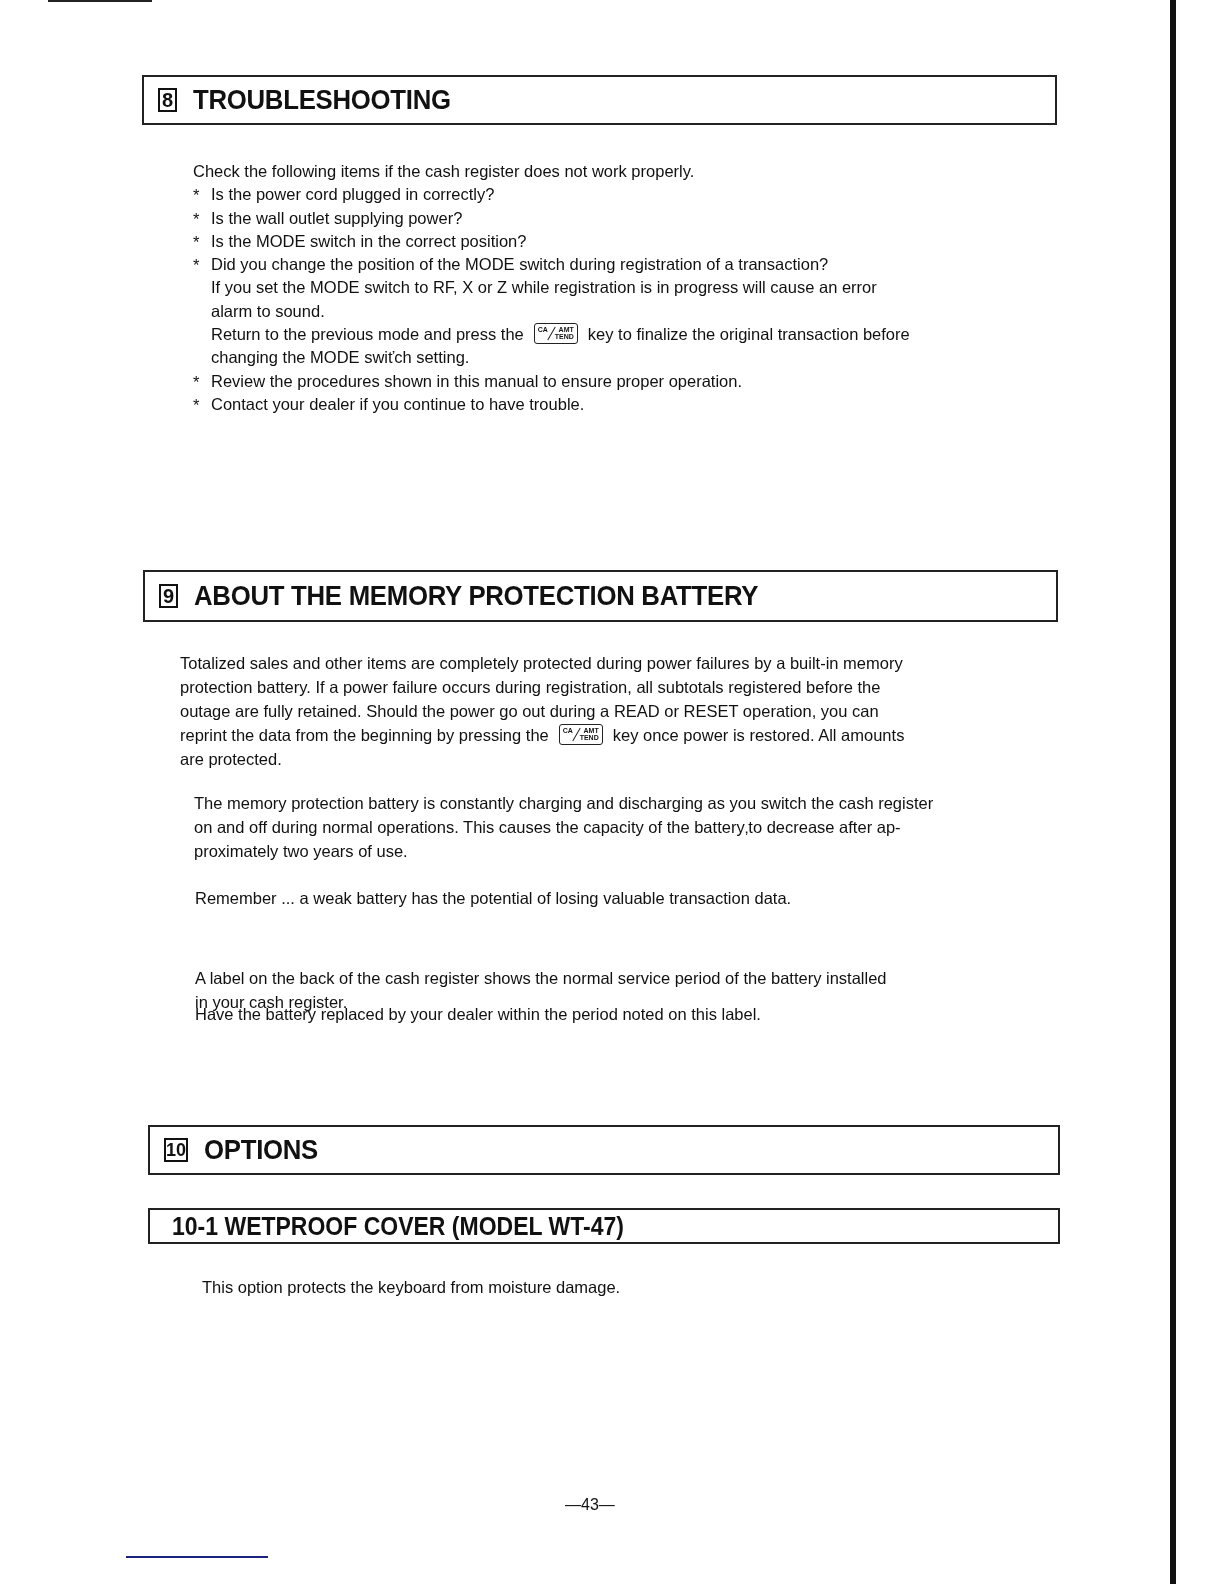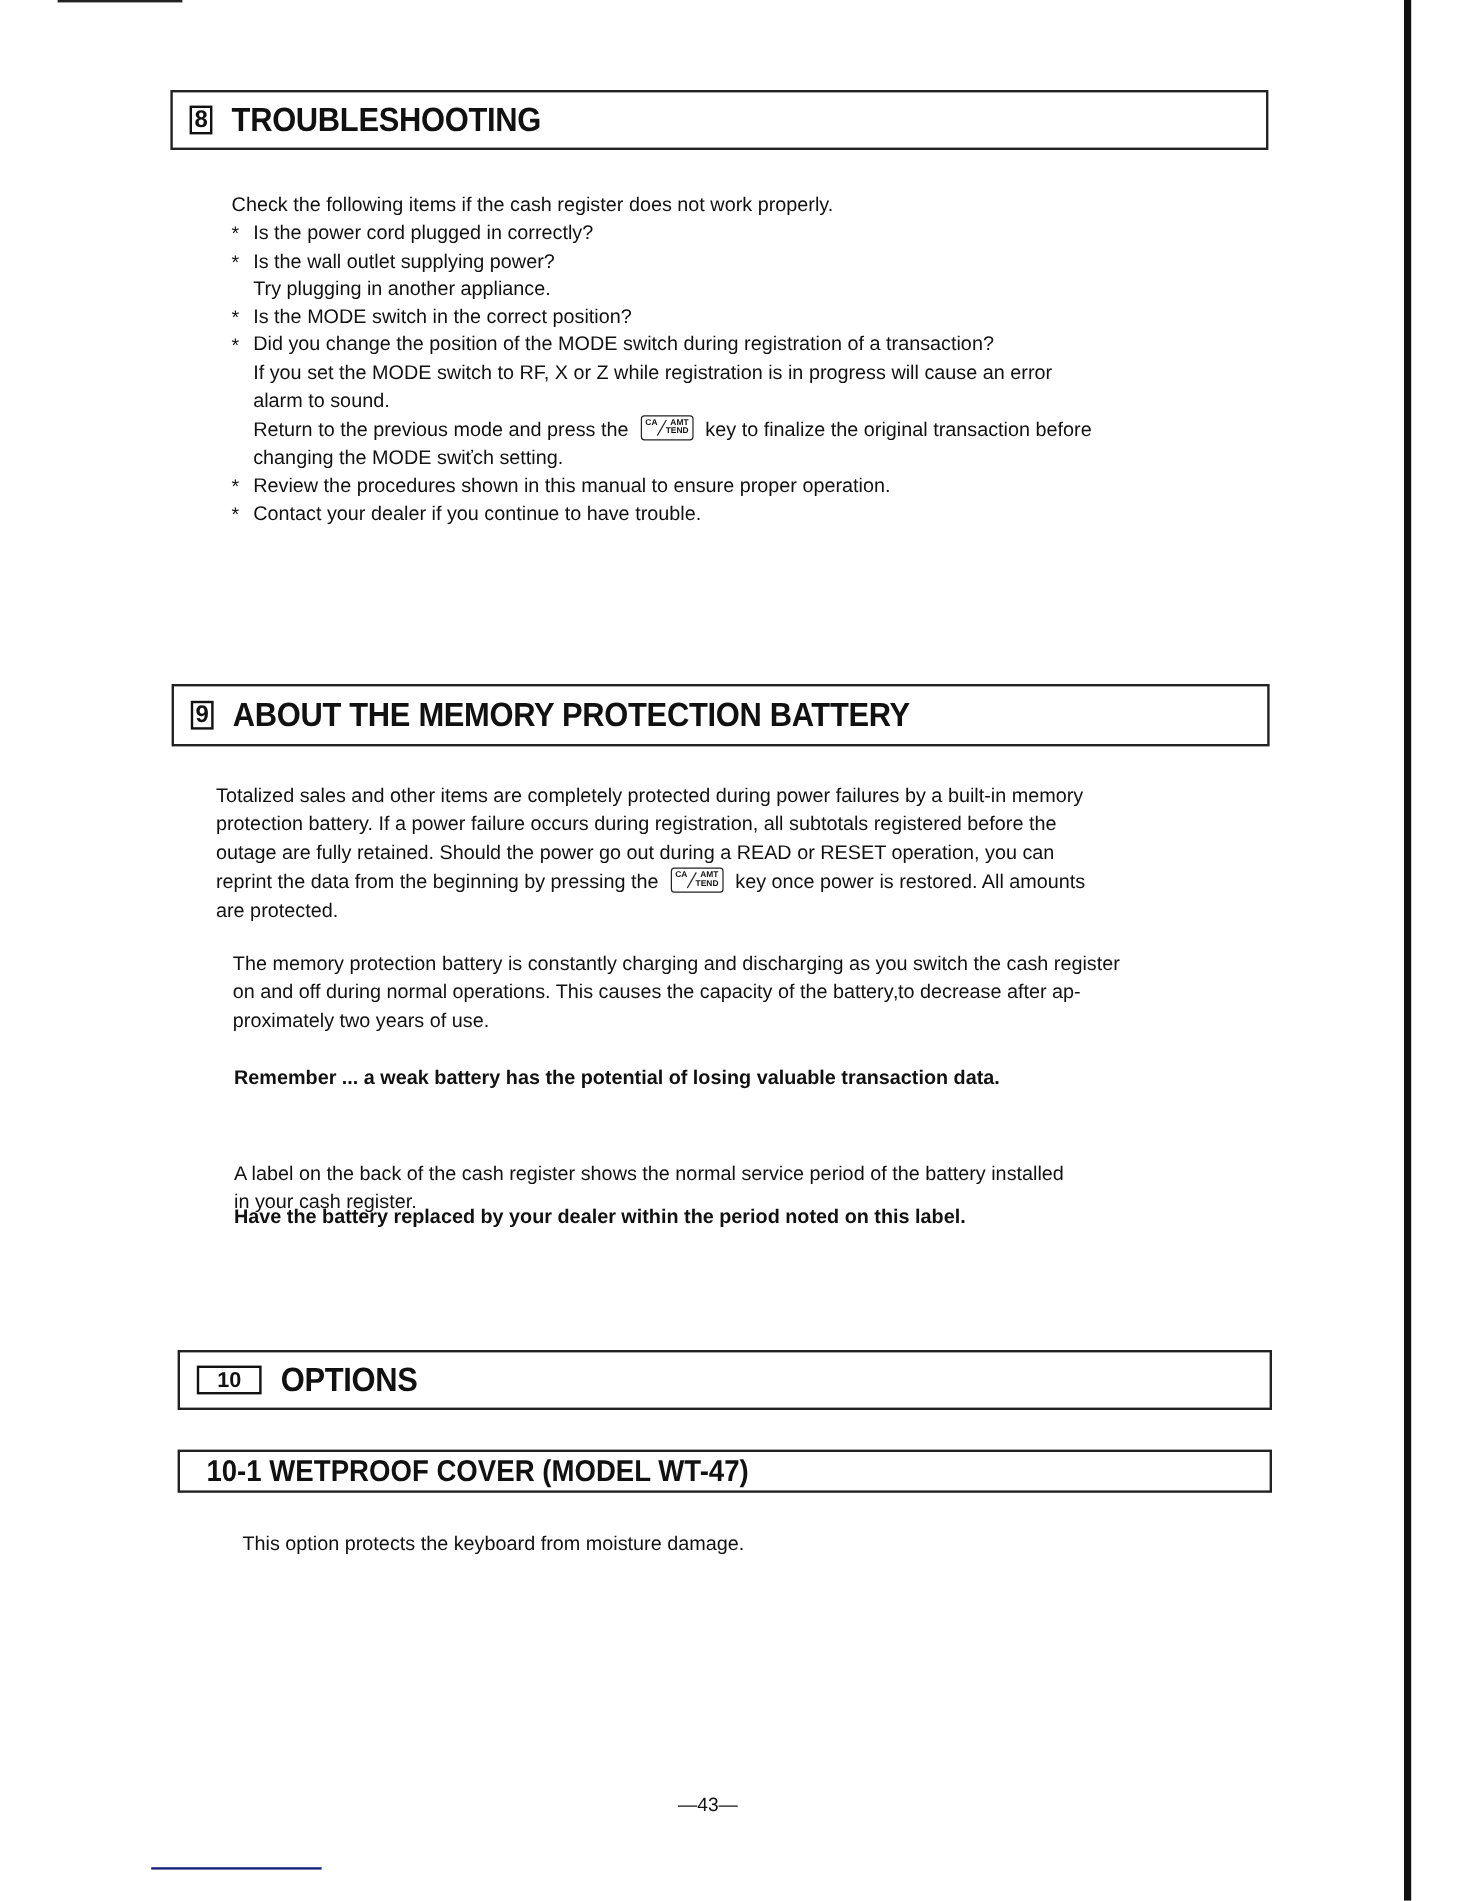--- a/index.html
+++ b/index.html
@@ -27,21 +27,21 @@
       font-weight: bold; font-size: 28px; letter-spacing: -0.3px;
       transform: scaleX(0.92); transform-origin: left center; white-space: nowrap;
     }
     .sub-title { font-weight: bold; font-size: 25px; margin-left: 22px; transform: scaleX(0.92); transform-origin: left center; white-space: nowrap; }
 
     .text { position: absolute; font-size: 16.5px; line-height: 23.3px; white-space: nowrap; }
     .bullet { position: relative; padding-left: 18px; }
     .bullet::before { content: "*"; position: absolute; left: 0; top: 1px; }
     .indent { padding-left: 18px; }
     .para { font-size: 16.5px; line-height: 24px; }
-    .bold { font-weight: bold; }
+    .bold { font-weight: normal; }
 
     .key {
       display: inline-block; box-sizing: border-box;
       width: 44px; height: 21px; border: 1.5px solid #222; border-radius: 3px;
       font-size: 7px; line-height: 8px; vertical-align: -4px;
       margin: 0 10px; position: relative; font-weight: bold;
     }
     .key .k1 { position: absolute; left: 3px; top: 2px; }
     .key .k2 { position: absolute; right: 3px; top: 2px; }
     .key .k3 { position: absolute; right: 3px; bottom: 2px; }
@@ -58,21 +58,20 @@
 
 <div class="section-box" style="left:142px; top:75px; width:915px; height:50px;">
   <span class="section-num">8</span>
   <span class="section-title">TROUBLESHOOTING</span>
 </div>
 
 <div class="text" style="left:193px; top:160px;">
   <div>Check the following items if the cash register does not work properly.</div>
   <div class="bullet">Is the power cord plugged in correctly?</div>
   <div class="bullet">Is the wall outlet supplying power?</div>
-  <div class="indent">Try plugging in another appliance.</div>
   <div class="bullet">Is the MODE switch in the correct position?</div>
   <div class="bullet">Did you change the position of the MODE switch during registration of a transaction?</div>
   <div class="indent">If you set the MODE switch to RF, X or Z while registration is in progress will cause an error</div>
   <div class="indent">alarm to sound.</div>
   <div class="indent">
     <span>Return to the previous mode and press the</span><span class="key"><span class="k1">CA</span><span class="slash"></span><span class="k2">AMT</span><span class="k3">TEND</span></span><span>key to finalize the original transaction before</span>
   </div>
   <div class="indent">changing the MODE swiťch setting.</div>
   <div class="bullet">Review the procedures shown in this manual to ensure proper operation.</div>
   <div class="bullet">Contact your dealer if you continue to have trouble.</div>
@@ -104,21 +103,21 @@
 <div class="text para" style="left:195px; top:931px;margin-top:35px;">
   <div>A label on the back of the cash register shows the normal service period of the battery installed</div>
   <div>in your cash register.</div>
 </div>
 
 <div class="text para bold" style="left:195px; top:1002px;">
   <div>Have the battery replaced by your dealer within the period noted on this label.</div>
 </div>
 
 <div class="section-box" style="left:148px; top:1125px; width:912px; height:50px;">
-  <span class="section-num" style="font-size:18px; padding:0 15px;">10</span>
+  <span class="section-num" style="font-size:18px; padding:0 0;">10</span>
   <span class="section-title">OPTIONS</span>
 </div>
 
 <div class="section-box" style="left:148px; top:1208px; width:912px; height:36px;">
   <span class="sub-title">10-1  WETPROOF COVER (MODEL WT-47)</span>
 </div>
 
 <div class="text para" style="left:202px; top:1275px;">
   <div>This option protects the keyboard from moisture damage.</div>
 </div>

